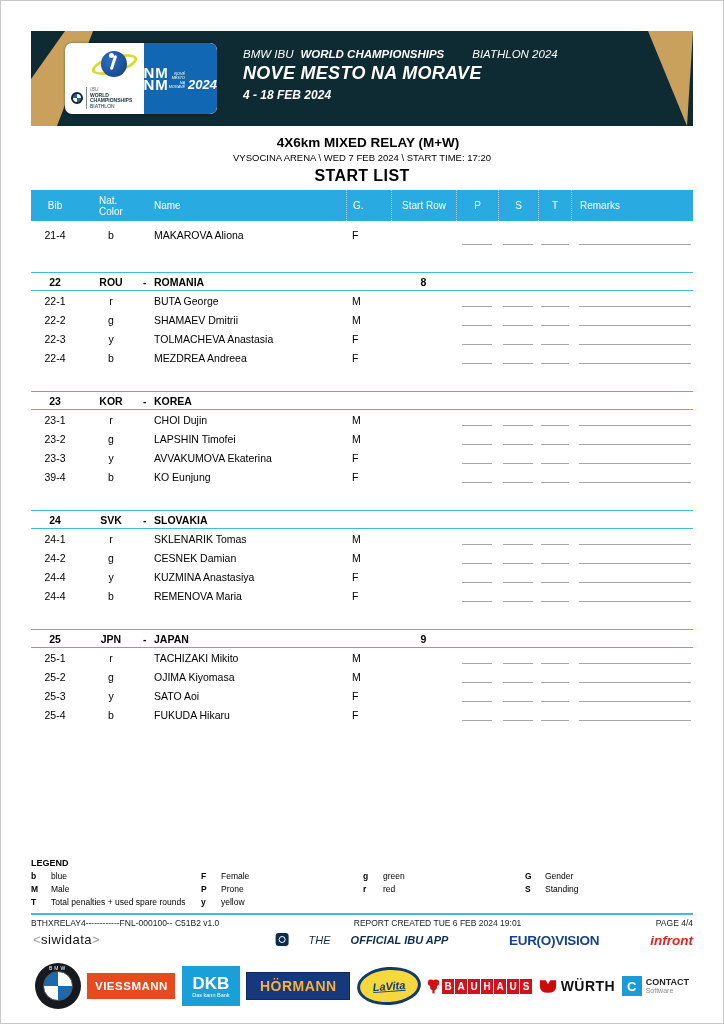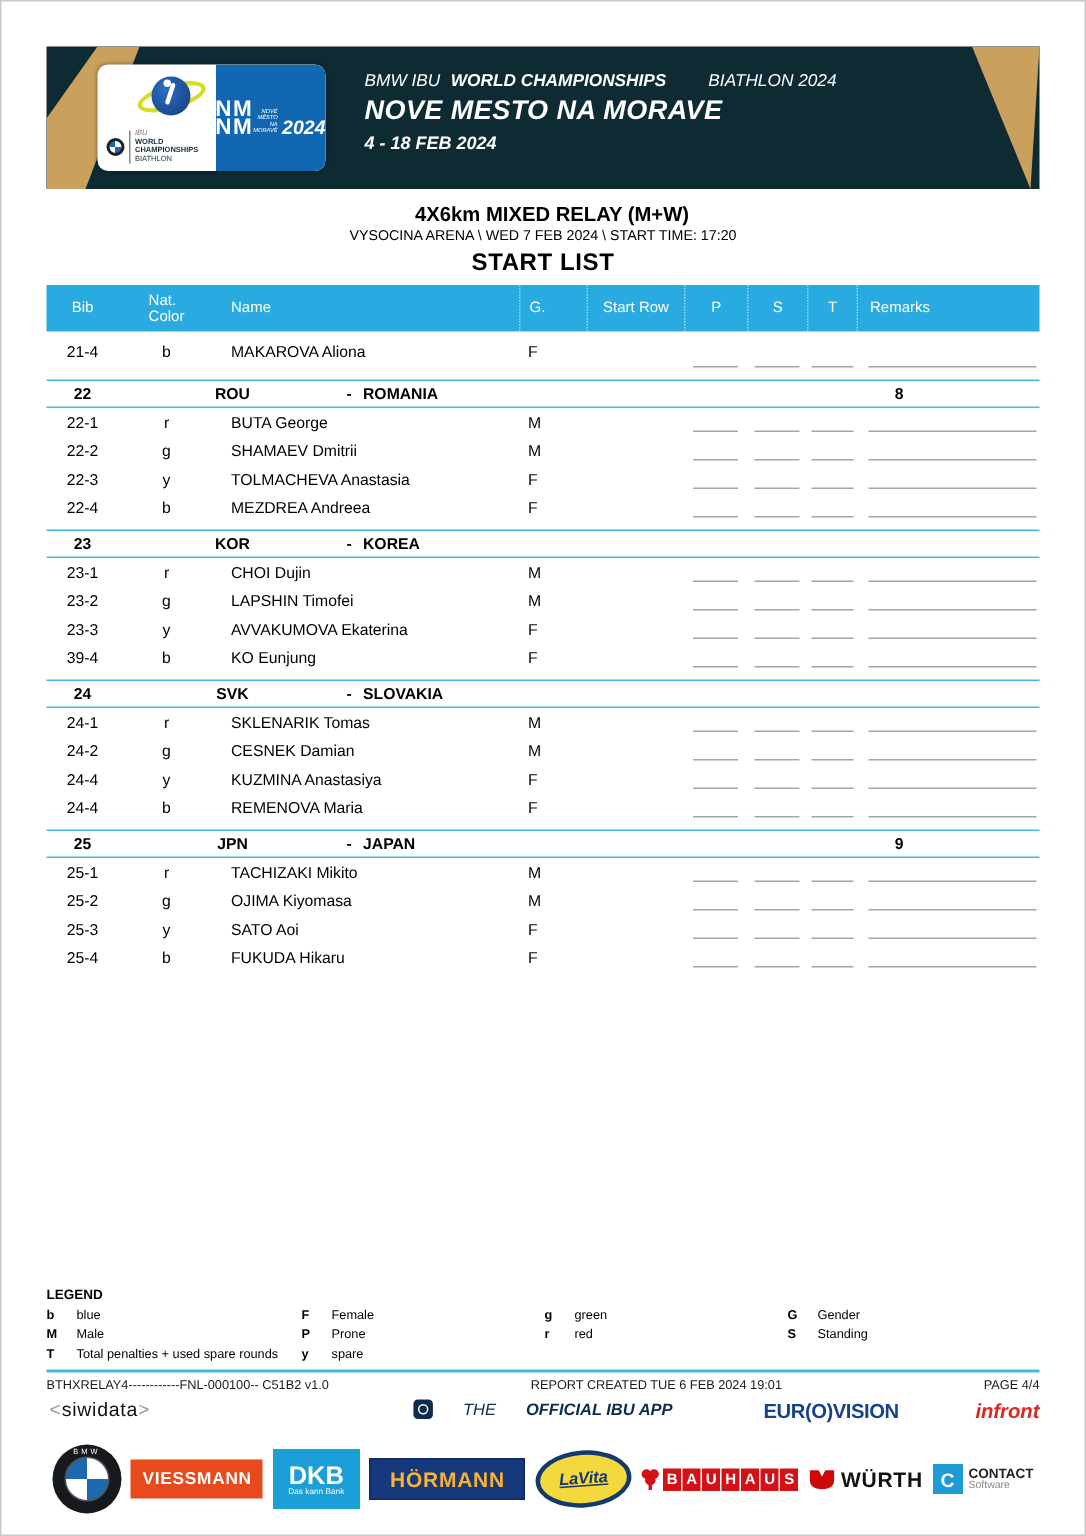--- a/index.html
+++ b/index.html
@@ -56,21 +56,21 @@
   .thead { background:var(--accent); color:#fff; height:31px; font-size:10px; }
   .th { display:flex; align-items:center; height:100%; }
   .th.cen { justify-content:center; }
   .th.sep { border-left:1px dotted rgba(255,255,255,.55); }
   .th.c-name { padding-left:11px; }
   .th.c-g { padding-left:6px; }
   .th.c-rem { padding-left:8px; }
   .nat-lines { text-align:left; line-height:11px; }
   .trow { height:19px; }
   .tbody > .trow:first-child { height:27px; }
-  .trow.team { font-weight:700; border-top:1px solid var(--line); border-bottom:1px solid var(--line); margin-top:5px;gap:44px; }
+  .trow.team { font-weight:700; border-top:1px solid var(--line); border-bottom:1px solid var(--line); margin-top:24px; }
   .td { position:relative; height:100%; display:flex; align-items:center; }
   .c-bib, .c-nat, .c-sr { justify-content:center; }
   .c-sr { font-weight:700; }
   .c-name .dash { flex:0 0 11px; }
   .c-g { padding-left:6px; }
   .c-p,.c-s,.c-t { justify-content:center; }
   .uline { position:absolute; bottom:3px; left:50%; transform:translateX(-50%); width:30px;
            border-bottom:1px solid #a6a6a6; }
   .c-t .uline { width:28px; }
   .c-rem .uline { left:8px; transform:none; width:112px; }
@@ -644,21 +644,21 @@
         <div>Male</div>
         <div class="k">P</div>
         <div>Prone</div>
         <div class="k">r</div>
         <div>red</div>
         <div class="k">S</div>
         <div>Standing</div>
         <div class="k">T</div>
         <div>Total penalties + used spare rounds</div>
         <div class="k">y</div>
-        <div>spare</div>
+        <div>yellow</div>
         <div class="k"></div>
         <div></div>
         <div class="k"></div>
         <div></div>
       </div>
   </div>
 
   <div class="footer-rule"></div>
 
   <div class="meta-row">

